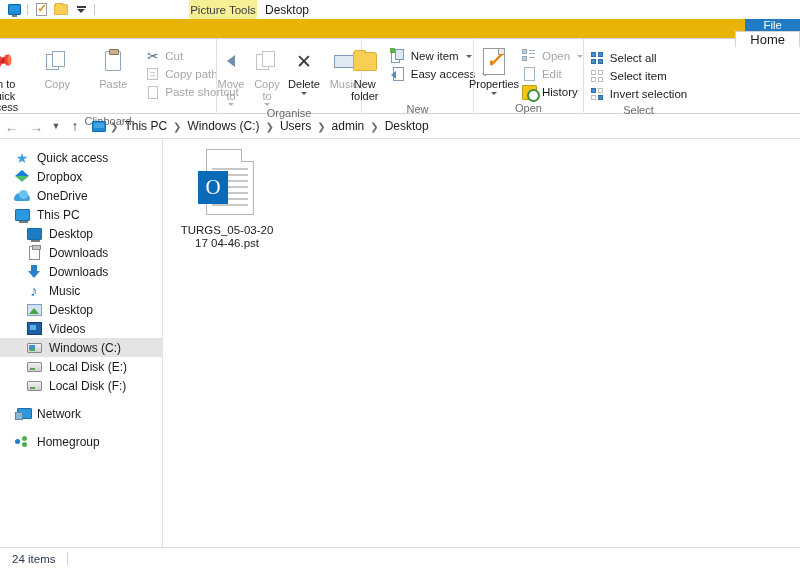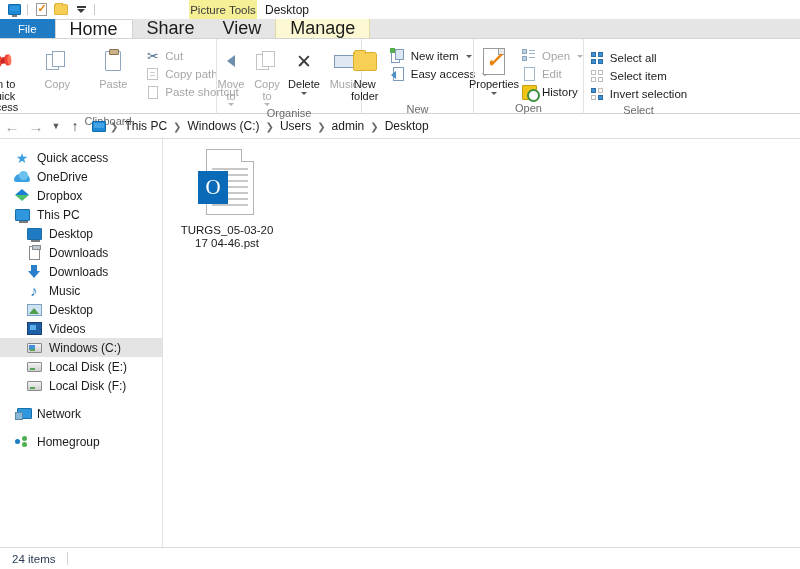--- a/index.html
+++ b/index.html
@@ -29,22 +29,22 @@
   .qat-caret { display:flex; flex-direction:column; align-items:center; gap:1px;}
   .qat-caret .bar { width:9px; height:2px; background:#3b3b3b; }
   .ctx-header {
     position:absolute; left:189px; top:0; width:68px; height:19px;
     background:#f5ef96; color:#3b3b3b; font-size:11.5px;
     display:flex; align-items:center; justify-content:center;
   }
   .win-title { position:absolute; left:265px; top:0; height:19px; display:flex; align-items:center; font-size:12px; color:#1b1b1b; }
 
   
-  .tabbar { height:19px; background:#e5e5e5; display:flex; align-items:flex-end; position:relative; }
-  .tab { height:19px; padding:0 14px; display:flex; align-items:center; font-size:18px; color:#1b1b1b; }
+  .tabbar { height:19px; background:#eab308; display:flex; align-items:flex-end; position:relative;flex-direction:column; }
+  .tab { height:19px; padding:0 14px; display:flex; align-items:center; font-size:13px; color:#1b1b1b; }
   .tab-file { background:#1e7bc4; color:#fff; padding:0 18px; font-size:11.5px; }
   .tab-active { background:#ffffff; border-left:1px solid #d4d4d4; border-right:1px solid #d4d4d4; border-top:1px solid #d4d4d4; position:relative; z-index:3; }
   .tab-manage { background:#fbf8d3; border-left:1px solid #ded9a5; border-right:1px solid #ded9a5; }
 
   
   .ribbon { height:76px; background:#ffffff; border-bottom:1px solid #d4d4d4; border-top:1px solid #d4d4d4; display:flex; position:relative; }
   .rgroup { position:relative; display:flex; flex-direction:column; align-items:center; height:75px; padding:0 4px; }
   .rgroup + .rgroup { border-left:1px solid #e2e2e2; }
   .rgroup-body { display:flex; flex:1; align-items:flex-start; padding-top:4px; }
   .rgroup-label { font-size:11px; color:#6b6b6b; height:15px; line-height:15px; text-align:center; width:100%; }
@@ -439,29 +439,29 @@
 
     <div class="sidebar">
       <div class="navitem">
         <span class="nico">
             <span class="star">★</span>
           </span>
         <span>Quick access</span>
       </div>
       <div class="navitem">
         <span class="nico">
+            <span class="dropbox"></span>
+          </span>
+        <span>Dropbox</span>
+      </div>
+      <div class="navitem">
+        <span class="nico">
             <span class="onedrive"></span>
           </span>
         <span>OneDrive</span>
-      </div>
-      <div class="navitem">
-        <span class="nico">
-            <span class="dropbox"></span>
-          </span>
-        <span>Dropbox</span>
       </div>
       <div class="navitem">
         <span class="nico">
             <span class="monitor"></span>
           </span>
         <span>This PC</span>
       </div>
       <div class="navitem child">
         <span class="nico">
             <span class="monitor dk"></span>

